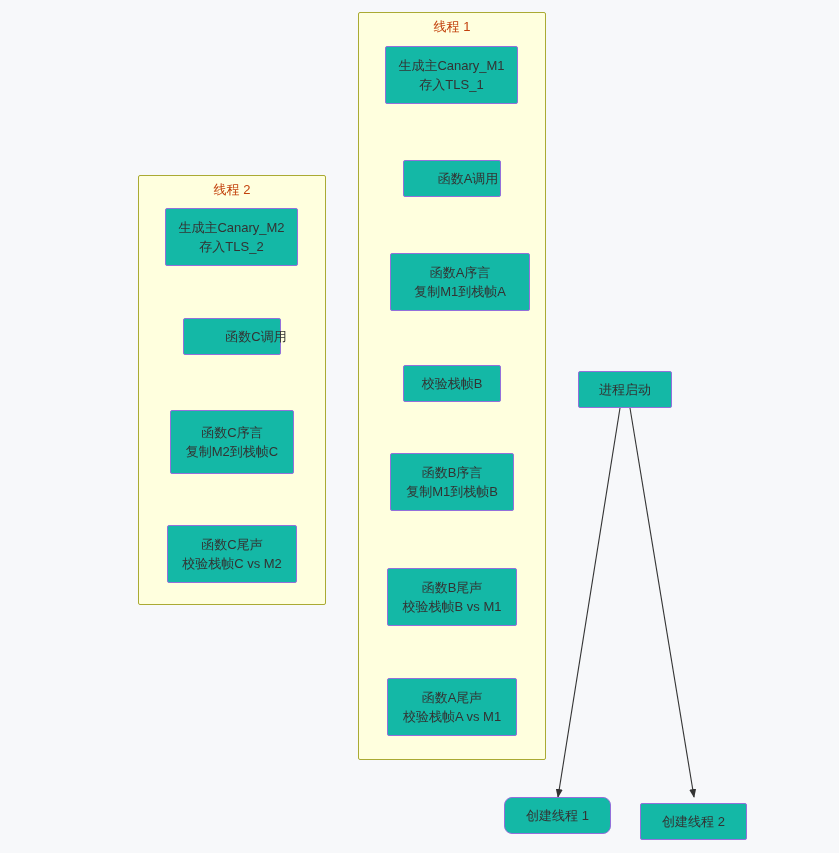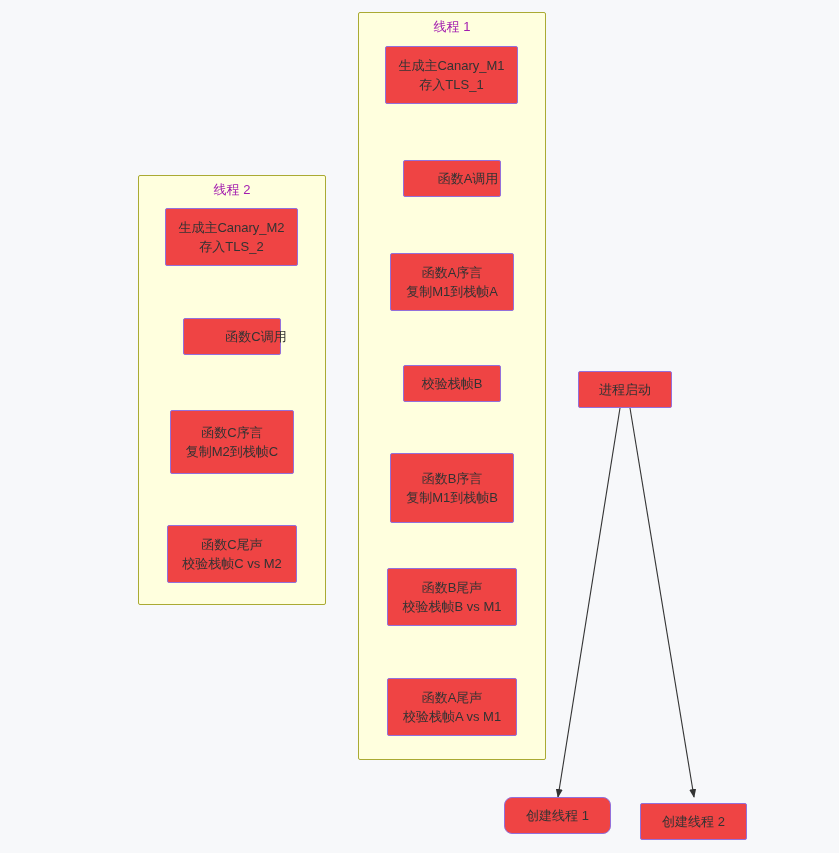--- a/index.html
+++ b/index.html
@@ -36,28 +36,28 @@
     border: 1px solid #aaaa33;
     border-radius: 2px;
     box-sizing: border-box;
   }
   .subgraph-label {
     position: absolute;
     left: 0;
     right: 0;
     text-align: center;
     font-size: 13px;
-    color: #a21caf;
+    color: #c2410c;
     line-height: 1;
     white-space: nowrap;
   }
   
   .node {
     position: absolute;
-    background: #ef4444;
+    background: #14b8a6;
     border: 1px solid #9370db;
     border-radius: 2px;
     box-sizing: border-box;
     display: flex;
     flex-direction: column;
     align-items: center;
     justify-content: center;
     color: #333333;
     font-size: 13px;
     line-height: 1.5;
@@ -101,28 +101,28 @@
       <div class="subgraph-label" style="top: 183px; left: 138px; width: 188px; right: auto;">线程 2</div>
     </div>
   <div id="nodes-group">
       <div class="node" style="left: 385px; top: 46px; width: 133px; height: 58px;">
         <span class="line">生成主Canary_M1</span>
         <span class="line">存入TLS_1</span>
       </div>
       <div class="node" style="left: 403px; top: 160px; width: 98px; height: 37px; padding-left: 32px;">
         <span class="line">函数A调用</span>
       </div>
-      <div class="node" style="left: 390px; top: 253px; width: 124px; height: 58px;">
+      <div class="node" style="left: 390px; top: 253px; width: 140px; height: 58px;">
         <span class="line">函数A序言</span>
         <span class="line">复制M1到栈帧A</span>
       </div>
       <div class="node" style="left: 403px; top: 365px; width: 98px; height: 37px;">
         <span class="line">校验栈帧B</span>
       </div>
-      <div class="node" style="left: 390px; top: 453px; width: 124px; height: 70px;">
+      <div class="node" style="left: 390px; top: 453px; width: 124px; height: 58px;">
         <span class="line">函数B序言</span>
         <span class="line">复制M1到栈帧B</span>
       </div>
       <div class="node" style="left: 387px; top: 568px; width: 130px; height: 58px;">
         <span class="line">函数B尾声</span>
         <span class="line">校验栈帧B vs M1</span>
       </div>
       <div class="node" style="left: 387px; top: 678px; width: 130px; height: 58px;">
         <span class="line">函数A尾声</span>
         <span class="line">校验栈帧A vs M1</span>

